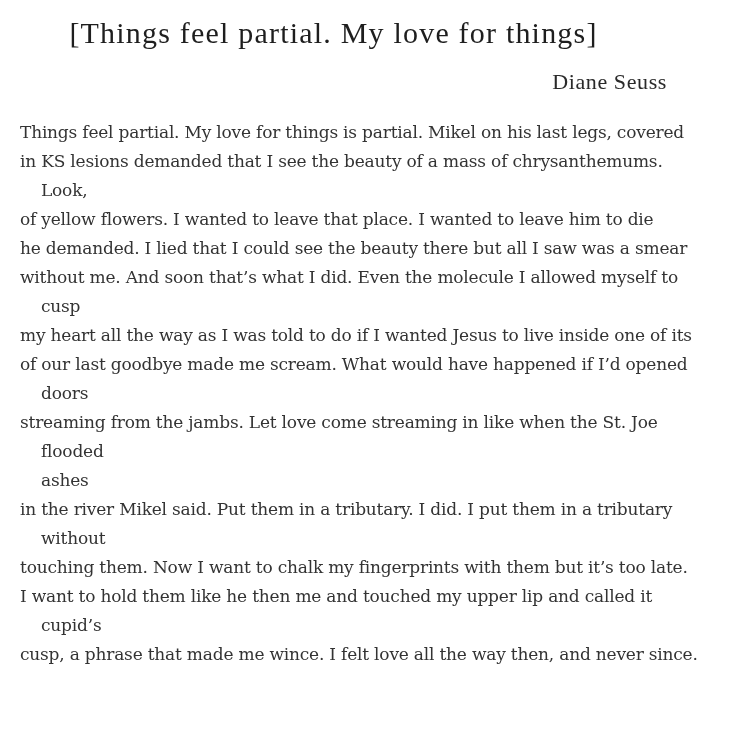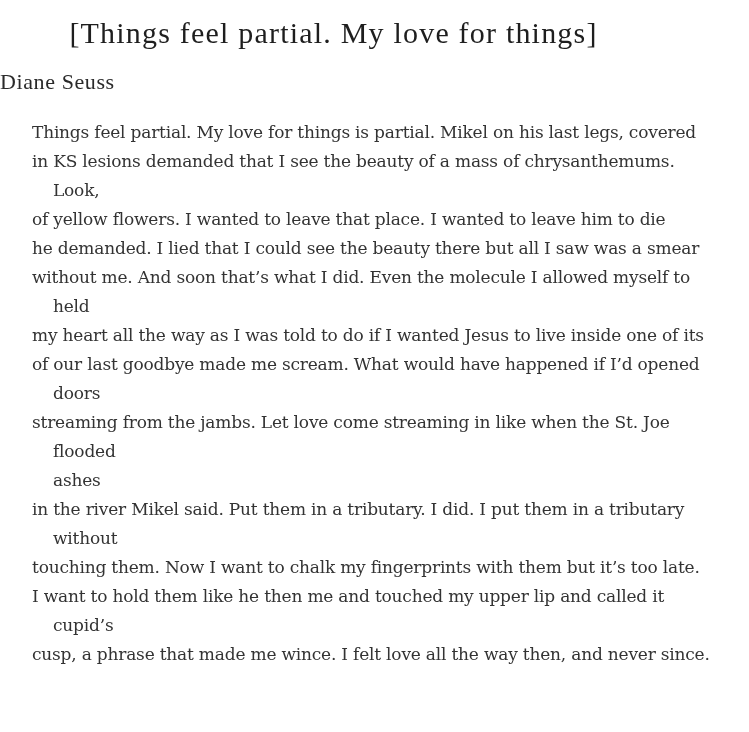--- a/index.html
+++ b/index.html
@@ -26,27 +26,27 @@
     text-align: center;
     color: #1e1e1e;
     margin: 15px 0 0 0;
   }
   .poem-author {
     font-family: "Liberation Serif", serif;
     font-weight: 400;
     font-size: 22px;
     line-height: 28px;
     letter-spacing: 0.6px;
-    text-align: left;
+    text-align: right;
     color: #2a2a2a;
     margin: 17px 0 0 0;
   }
   .poem-body {
     margin-top: 22px;
-    padding-left: 32px;
+    padding-left: 20px;
     padding-right: 8px;
     font-family: "DejaVu Serif", serif;
     font-size: 17px;
     color: #333333;
   }
   .poem-line {
     line-height: 29px;
     white-space: nowrap;
     letter-spacing: -0.2px;
   }
@@ -60,21 +60,21 @@
 <main class="poem">
   <h1 class="poem-title">[Things feel partial. My love for things]</h1>
   <h2 class="poem-author">Diane Seuss</h2>
   <div class="poem-body">
       <div class="poem-line">Things feel partial. My love for things is partial. Mikel on his last legs, covered</div>
       <div class="poem-line">in KS lesions demanded that I see the beauty of a mass of chrysanthemums.</div>
       <div class="poem-line indented">Look,</div>
       <div class="poem-line">of yellow flowers. I wanted to leave that place. I wanted to leave him to die</div>
       <div class="poem-line">he demanded. I lied that I could see the beauty there but all I saw was a smear</div>
       <div class="poem-line">without me. And soon that’s what I did. Even the molecule I allowed myself to</div>
-      <div class="poem-line indented">held</div>
+      <div class="poem-line indented">cusp</div>
       <div class="poem-line">my heart all the way as I was told to do if I wanted Jesus to live inside one of its</div>
       <div class="poem-line">of our last goodbye made me scream. What would have happened if I’d opened</div>
       <div class="poem-line indented">doors</div>
       <div class="poem-line">streaming from the jambs. Let love come streaming in like when the St. Joe</div>
       <div class="poem-line indented">flooded</div>
       <div class="poem-line indented">ashes</div>
       <div class="poem-line">in the river Mikel said. Put them in a tributary. I did. I put them in a tributary</div>
       <div class="poem-line indented">without</div>
       <div class="poem-line">touching them. Now I want to chalk my fingerprints with them but it’s too late.</div>
       <div class="poem-line">I want to hold them like he then me and touched my upper lip and called it</div>

